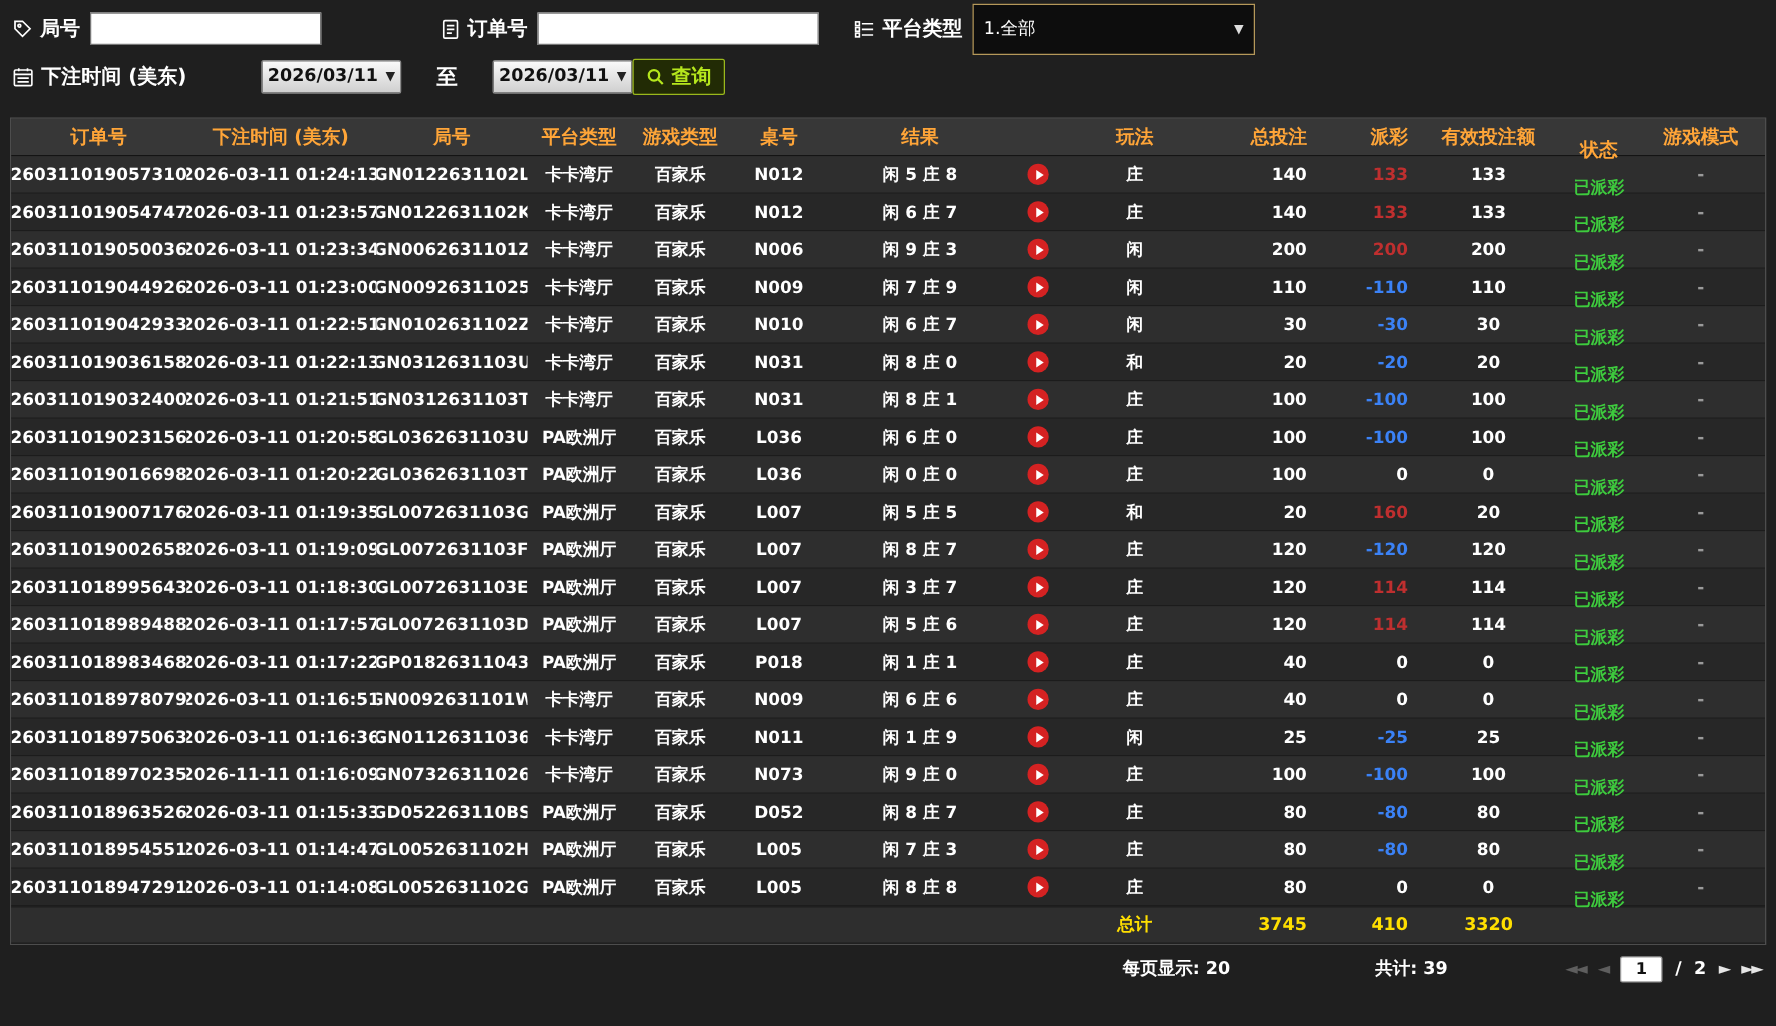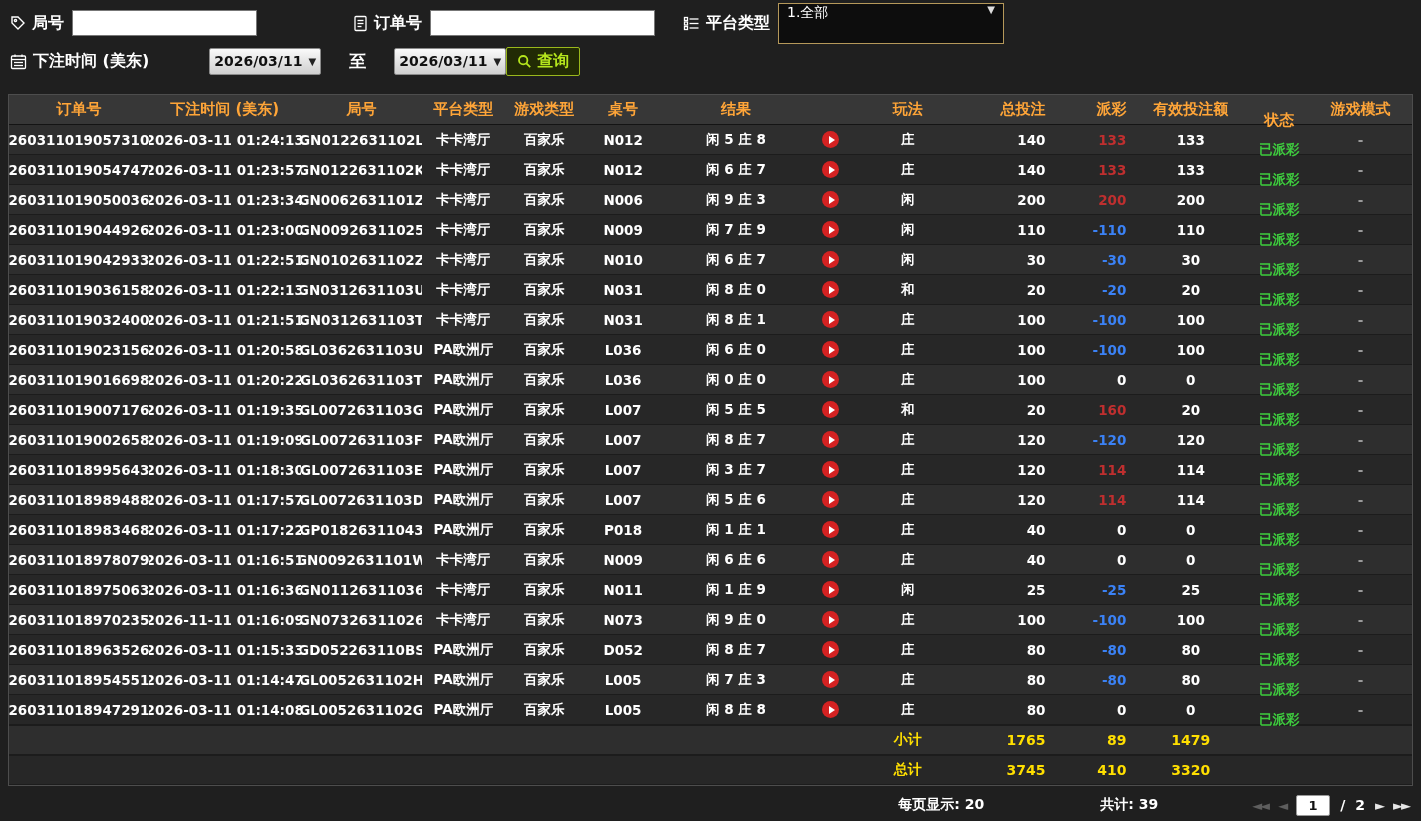--- a/index.html
+++ b/index.html
@@ -20,21 +20,21 @@
   .txt-input {
     width:185px; height:26px; background:#fff; border:1px solid #777;
     font-size:14px; padding:0 6px; color:#111; outline:none;
   }
   .txt-input.wide { width:225px; }
   .group { display:flex; align-items:center; }
   .g-order { margin-left:96px; }
   .g-platform { margin-left:28px; }
   .select-box {
     width:226px; height:41px; background:#0d0d0d; border:1px solid #b5985a;
-    display:flex; align-items:flex-start; justify-content:space-between;
+    display:flex; align-items:center; justify-content:space-between;
     padding:0 8px; font-size:14px; cursor:pointer;
   }
   .select-box .caret { font-size:10px; color:#ddd; }
   .date-btn {
     width:112px; height:27px; margin-left:0;
     background:linear-gradient(#fafafa,#cfcfcf); border:1px solid #8a8a8a; border-radius:2px;
     color:#111; font-weight:700; font-size:14px;
     display:flex; align-items:center; justify-content:center; gap:6px; cursor:pointer;
   }
   .date-btn .caret { font-size:10px; color:#222; }
@@ -597,36 +597,20 @@
       </div>
       <div class="row sum-row">
         <div class="cell c0"></div>
         <div class="cell c1"></div>
         <div class="cell c2"></div>
         <div class="cell c3"></div>
         <div class="cell c4"></div>
         <div class="cell c5"></div>
         <div class="cell c6"></div>
         <div class="cell c7"></div>
-        <div class="cell c8 sum-label">小计</div>
-        <div class="cell c9 sum-val">1765</div>
-        <div class="cell c10 sum-val">89</div>
-        <div class="cell c11 sum-val">1479</div>
-        <div class="cell c12"></div>
-        <div class="cell c13"></div>
-      </div>
-      <div class="row sum-row">
-        <div class="cell c0"></div>
-        <div class="cell c1"></div>
-        <div class="cell c2"></div>
-        <div class="cell c3"></div>
-        <div class="cell c4"></div>
-        <div class="cell c5"></div>
-        <div class="cell c6"></div>
-        <div class="cell c7"></div>
         <div class="cell c8 sum-label">总计</div>
         <div class="cell c9 sum-val">3745</div>
         <div class="cell c10 sum-val">410</div>
         <div class="cell c11 sum-val">3320</div>
         <div class="cell c12"></div>
         <div class="cell c13"></div>
       </div>
     </div>
 </div>
 

